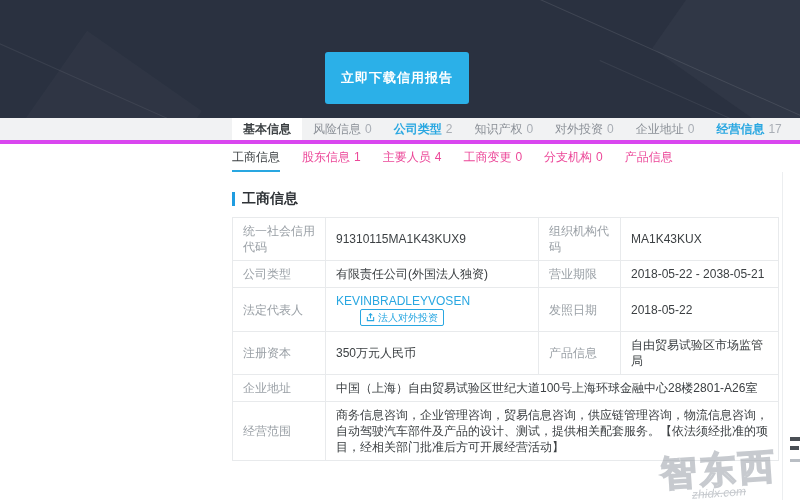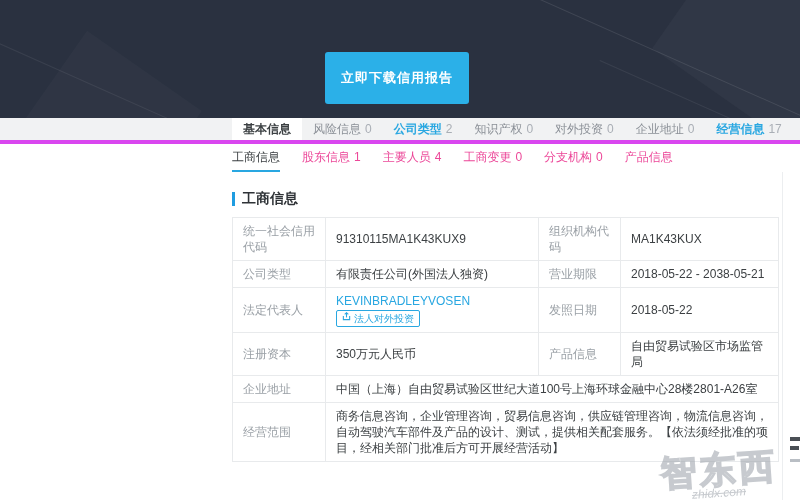--- a/index.html
+++ b/index.html
@@ -54,21 +54,21 @@
   .section-bar { width:3px; height:14px; background:#1f9ce0; margin-right:7px; }
   .section-title { font-size:14px; font-weight:bold; color:#2f3337; }
 
   table { border-collapse:collapse; width:546px; font-size:12px; table-layout:fixed; }
   td, th { border:1px solid #e8eaec; padding:5px 10px; line-height:16px; text-align:left; vertical-align:middle; word-break:break-all; }
   td.lbl { color:#9aa0a6; }
   td.val { color:#3c4043; }
   .link { color:#29a7e1; cursor:pointer; }
 
   .lp-badge {
-    display:inline-flex; align-items:flex-start; margin-left:0;
+    display:inline-flex; align-items:center; margin-left:24px;
     border:1px solid #29a7e1; color:#29a7e1; border-radius:2px;
     font-size:10px; padding:1px 5px; line-height:13px; cursor:pointer;
   }
   .lp-badge svg { margin-right:3px; }
 
   
   .v-divider { position:absolute; left:782px; top:172px; width:1px; height:328px; background:#eceef0; }
   .right-rail { position:absolute; left:790px; top:437px; width:12px; }
   .rr-bar { height:4px; background:#4a4f55; margin-bottom:5px; }
   .rr-bar.light { background:#b9bec4; height:3px; }

